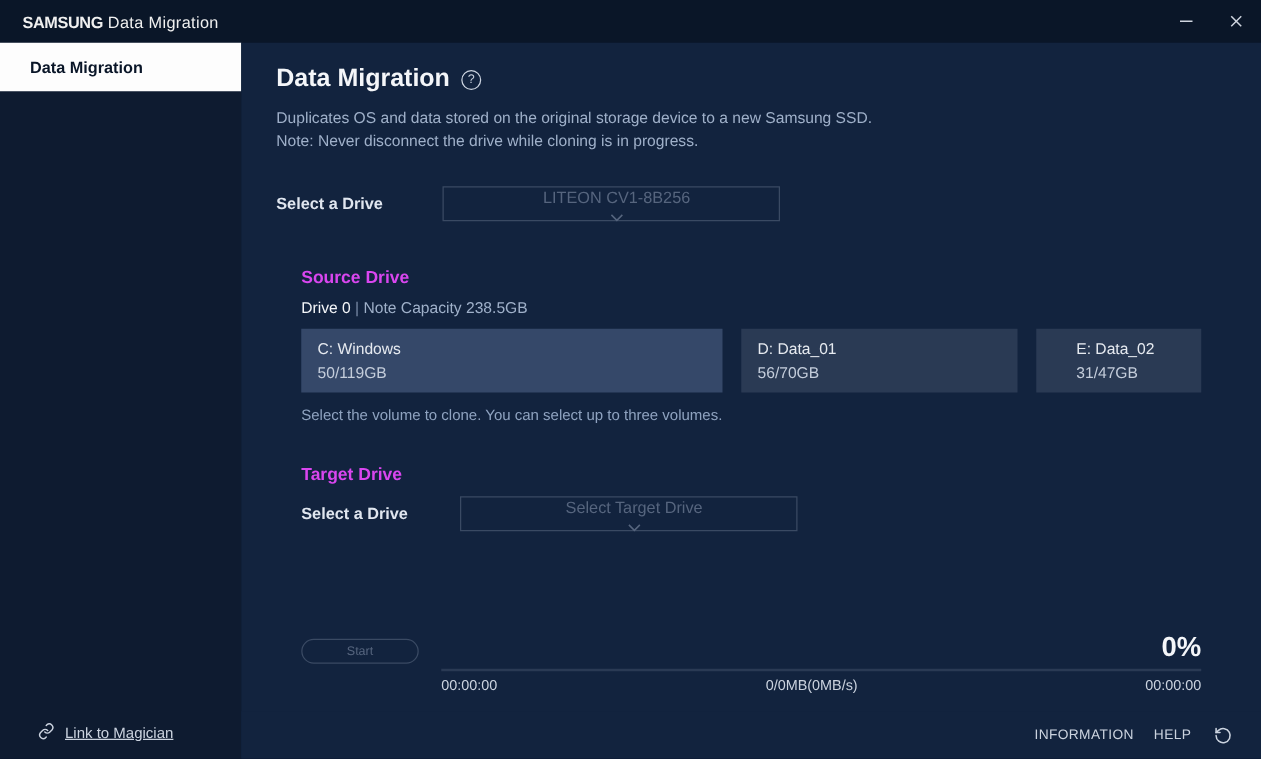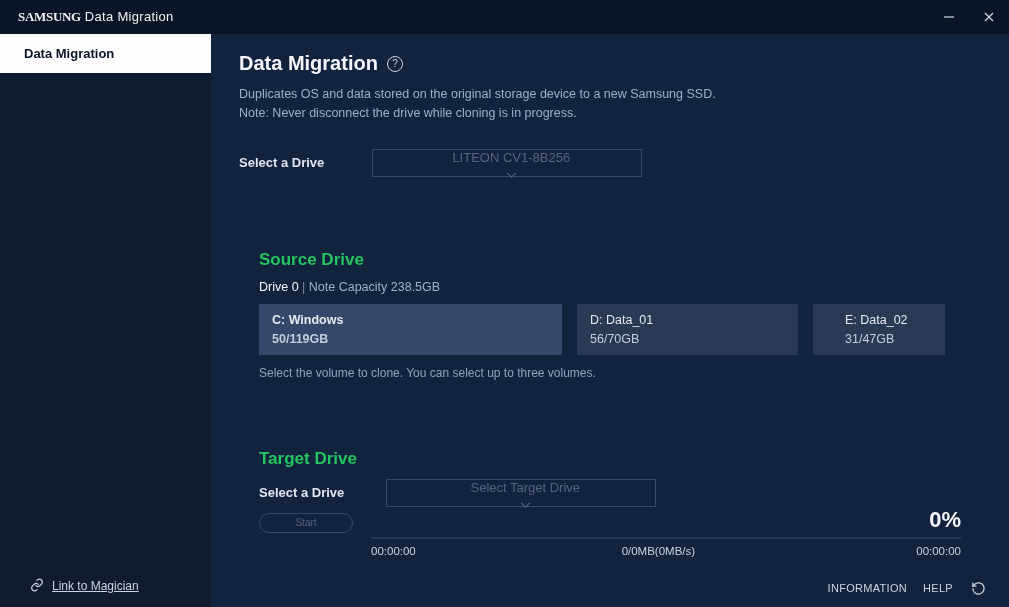--- a/index.html
+++ b/index.html
@@ -1,20 +1,20 @@
 <!DOCTYPE html>
 <html><head>
   <meta charset="utf-8">
   <style>
     * { margin: 0; padding: 0; box-sizing: border-box; font-family: 'Segoe UI', Arial, sans-serif; }
     body { width: 1009px; height: 607px; background: #0a1628; color: #fff; overflow: hidden; display: flex; flex-direction: column; }
     
     .titlebar { height: 34px; display: flex; align-items: center; justify-content: space-between; padding: 0 0 0 18px; background: #0a1628; }
     .logo { font-size: 13px; color: #f0f0f0; letter-spacing: 0.3px; }
-    .logo strong { font-weight: 700; letter-spacing: -0.3px; font-family: Liberation Serif, serif; }
+    .logo strong { font-weight: 700; letter-spacing: -0.3px; }
     .logo-light { font-weight: 300; }
     .win-controls { display: flex; align-items: center; height: 100%; }
     .win-btn { width: 40px; height: 100%; display: flex; align-items: center; justify-content: center; cursor: pointer; }
     .win-btn svg { stroke: #d0d6e0; fill: none; stroke-width: 1.2; }
     
     .main { flex: 1; display: flex; overflow: hidden; }
     
     .sidebar { width: 211px; background: #0e1b30; display: flex; flex-direction: column; }
     .sidebar-item { padding: 12px 24px; font-size: 13px; color: #e6eaf0; cursor: pointer; }
     .sidebar-item.active { background: #fdfdfd; color: #0a1628; font-weight: 600; }
@@ -30,21 +30,21 @@
     .help-circle { width: 16px; height: 16px; border: 1.3px solid #cbd3df; border-radius: 50%; display: flex; align-items: center; justify-content: center; font-size: 10px; color: #cbd3df; cursor: pointer; }
     .description { margin-top: 10px; font-size: 12.5px; color: #9fb0c9; line-height: 1.5; }
     
     .select-row { margin-top: 26px; display: flex; align-items: center; gap: 48px; }
     .select-label { font-size: 13px; color: #e0e6ef; font-weight: 600; }
     .dropdown { width: 270px; height: 28px; border: 1px solid #3a4a63; background: transparent; display: flex; align-items: center; justify-content: space-between; padding: 0 10px 0 18px; cursor: pointer; flex-direction: column; }
     .dropdown-text { font-size: 13px; color: #56657e; font-weight: 500; text-align: center; flex: 1; }
     .dropdown-chevron { color: #56657e; }
     
     .section { margin-top: 36px; padding-left: 20px; padding-right: 20px; }
-    .section-title { font-size: 17px; font-weight: 700; color: #22c55e; margin-top: 37px; }
+    .section-title { font-size: 14px; font-weight: 700; color: #d946ef; }
     .drive-info { margin-top: 10px; font-size: 12.5px; color: #f4f6f9; }
     .drive-info .sep { color: #7a8ba5; }
     .drive-info .cap { color: #9fb0c9; }
     
     .volumes { margin-top: 10px; display: flex; gap: 15px; }
     .volume { flex: none; background: #2a3a54; padding: 9px 13px; cursor: pointer; font-size: 12.5px; }
     .volume.selected { background: #354869; }
     .vol-name { color: #e6eaf0; margin-bottom: 5px; }
     .vol-size { color: #c4cddb; }
     .hint { margin-top: 11px; font-size: 12px; color: #8fa3c0; }
@@ -138,21 +138,21 @@
         </div>
 
         <div class="section">
           <div class="section-title">Source Drive</div>
           <div class="drive-info">
             <span>Drive 0</span>
             <span class="sep"> | </span>
             <span class="cap">Note Capacity 238.5GB</span>
           </div>
           <div class="volumes" id="volumes">
-              <div class="volume selected" style="width: 303px; font-weight: bold;">
+              <div class="volume selected" style="width: 337px;">
                 <div class="vol-name">C: Windows</div>
                 <div class="vol-size">50/119GB</div>
               </div>
               <div class="volume" style="width: 221px;">
                 <div class="vol-name">D: Data_01</div>
                 <div class="vol-size">56/70GB</div>
               </div>
               <div class="volume" style="width: 132px; padding-left: 32px;">
                 <div class="vol-name">E: Data_02</div>
                 <div class="vol-size">31/47GB</div>

